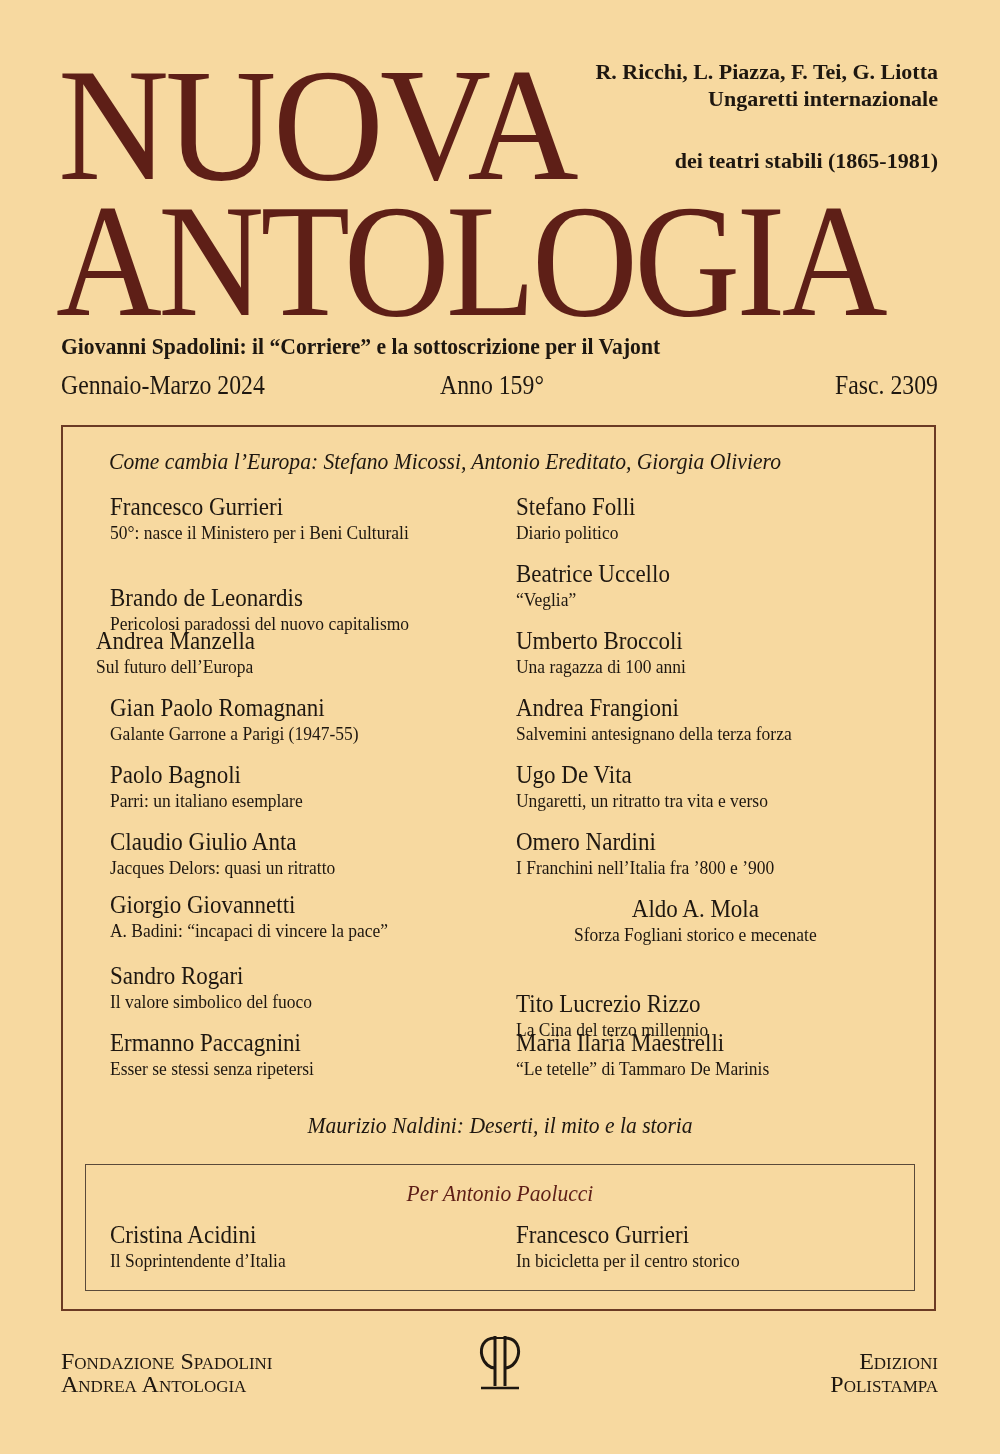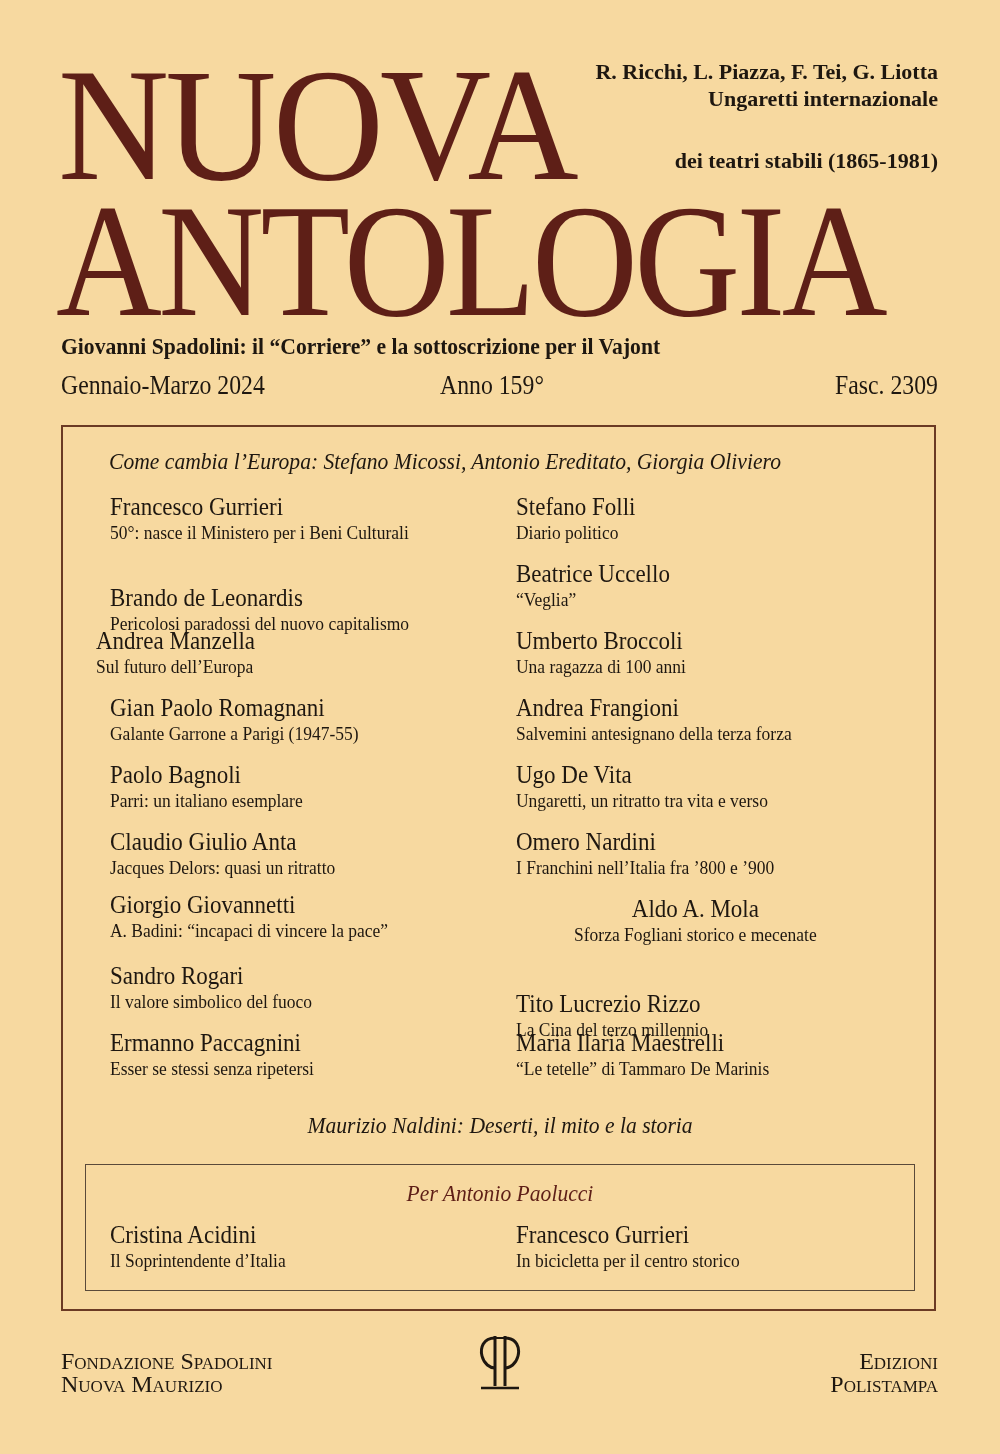--- a/index.html
+++ b/index.html
@@ -134,21 +134,21 @@
     <div class="name">Cristina Acidini</div>
     <div class="ttl">Il Soprintendente d’Italia</div>
   </div>
 <div class="abs entry" style="left:516px; top:1221px;">
     <div class="name">Francesco Gurrieri</div>
     <div class="ttl">In bicicletta per il centro storico</div>
   </div>
 
 <div class="abs foot" style="left:61px; top:1350px;">
   <div>Fondazione Spadolini</div>
-  <div>Nuova Maurizio</div>
+  <div>Andrea Antologia</div>
 </div>
 
 <svg class="abs" id="logo" viewBox="0 0 44 58">
   <path d="M17 54 L17 4 M27 54 L27 4" stroke="#1e1710" stroke-width="3" fill="none"></path>
   <path d="M17 6 C5 6 2 16 4 24 C6 32 12 36 17 36" stroke="#1e1710" stroke-width="3" fill="none"></path>
   <path d="M27 6 C39 6 42 16 40 24 C38 32 32 36 27 36" stroke="#1e1710" stroke-width="3" fill="none"></path>
   <path d="M17 6 L27 6" stroke="#1e1710" stroke-width="2"></path>
   <path d="M3 56 L41 56" stroke="#1e1710" stroke-width="2.5"></path>
 </svg>
 

